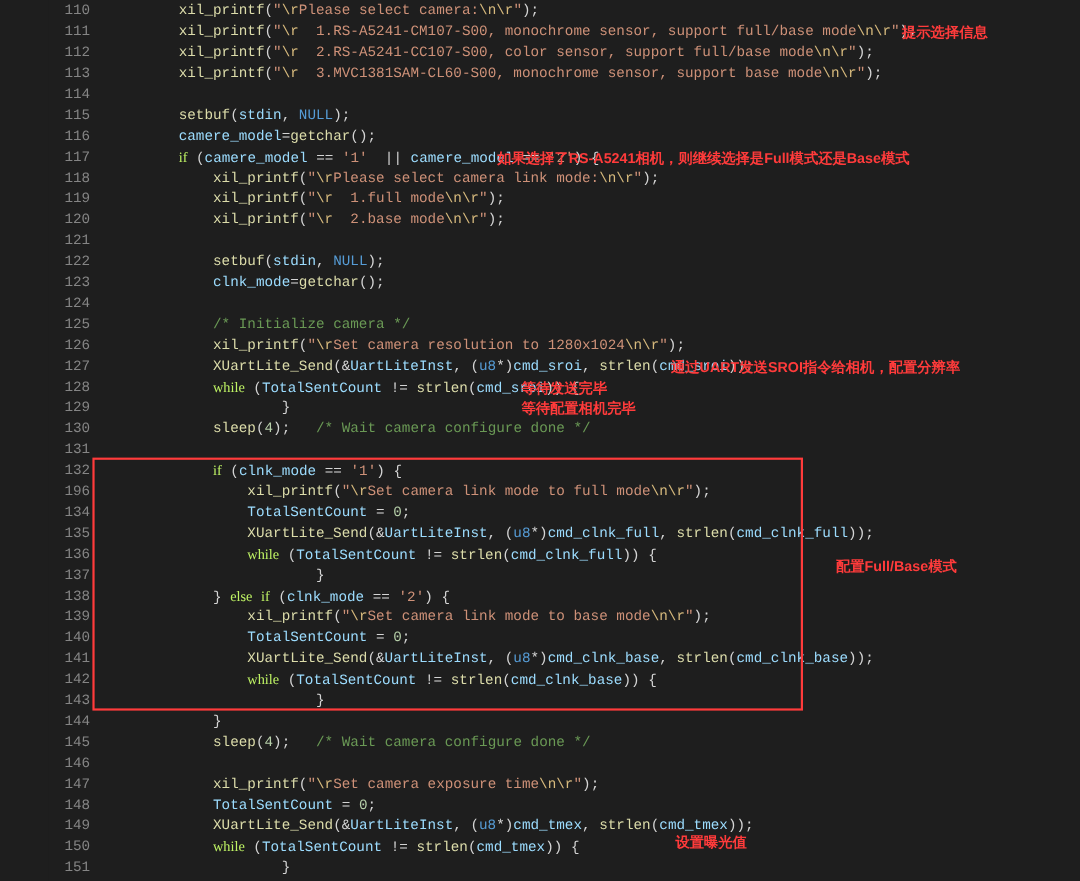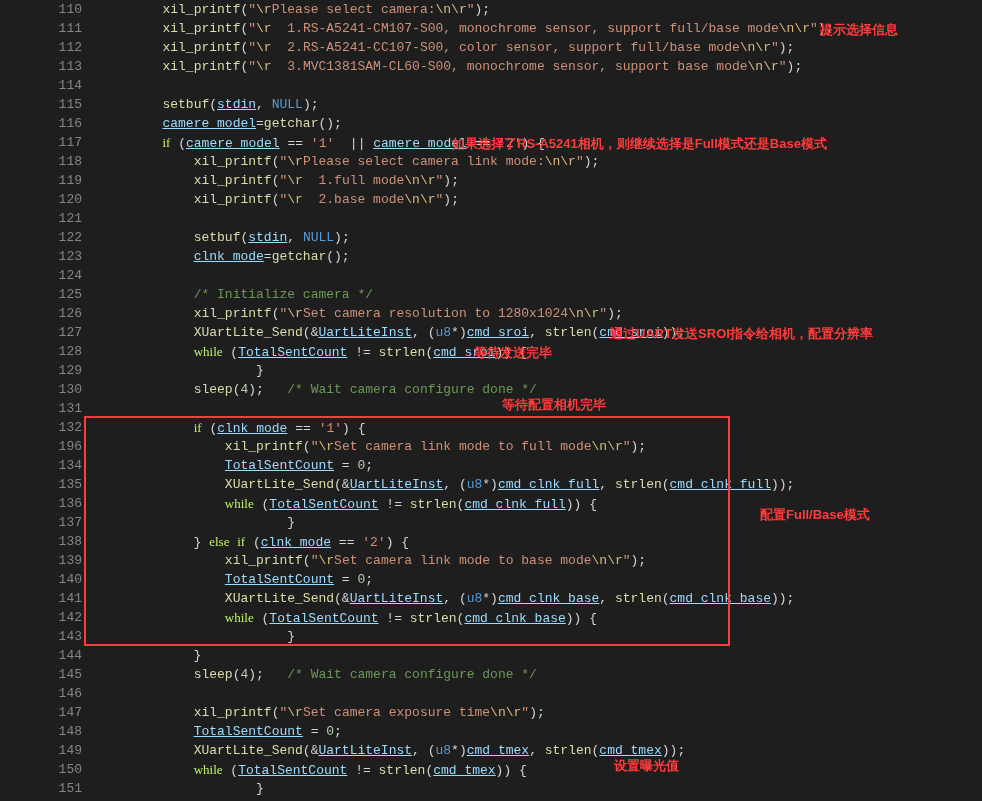--- a/index.html
+++ b/index.html
@@ -36,21 +36,21 @@
     position: relative;
   }
   .code .line { height: 19px; }
 
   .tok-fn { color: #dcdcaa; }
   .tok-str { color: #ce9178; }
   .tok-esc { color: #d7ba7d; }
   .tok-ctrl { color: #bef264; font-family: Liberation Serif, serif; }
   .tok-type { color: #569cd6; }
   .tok-const { color: #569cd6; }
-  .tok-var { color: #9cdcfe; text-decoration: underline; }
+  .tok-var { color: #9cdcfe; }
   .tok-num { color: #b5cea8; }
   .tok-op { color: #d4d4d4; }
   .tok-punc { color: #d4d4d4; }
   .tok-comment { color: #6a9955; }
 
   .annotation {
     position: absolute;
     color: #ff3b3b;
     font-weight: 700;
     font-family: "Microsoft YaHei", SimHei, sans-serif;
@@ -112,17 +112,17 @@
       <div class="ln">150</div>
       <div class="ln">151</div>
     </div>
   <div class="code" id="code"><div class="line"><span class="tok-punc">        </span><span class="tok-fn">xil_printf</span><span class="tok-punc">(</span><span class="tok-str">"</span><span class="tok-esc">\r</span><span class="tok-str">Please select camera:</span><span class="tok-esc">\n\r</span><span class="tok-str">"</span><span class="tok-punc">);</span></div><div class="line"><span class="tok-punc">        </span><span class="tok-fn">xil_printf</span><span class="tok-punc">(</span><span class="tok-str">"</span><span class="tok-esc">\r</span><span class="tok-str">  1.RS-A5241-CM107-S00, monochrome sensor, support full/base mode</span><span class="tok-esc">\n\r</span><span class="tok-str">"</span><span class="tok-punc">);</span></div><div class="line"><span class="tok-punc">        </span><span class="tok-fn">xil_printf</span><span class="tok-punc">(</span><span class="tok-str">"</span><span class="tok-esc">\r</span><span class="tok-str">  2.RS-A5241-CC107-S00, color sensor, support full/base mode</span><span class="tok-esc">\n\r</span><span class="tok-str">"</span><span class="tok-punc">);</span></div><div class="line"><span class="tok-punc">        </span><span class="tok-fn">xil_printf</span><span class="tok-punc">(</span><span class="tok-str">"</span><span class="tok-esc">\r</span><span class="tok-str">  3.MVC1381SAM-CL60-S00, monochrome sensor, support base mode</span><span class="tok-esc">\n\r</span><span class="tok-str">"</span><span class="tok-punc">);</span></div><div class="line"><span class="tok-punc"></span></div><div class="line"><span class="tok-punc">        </span><span class="tok-fn">setbuf</span><span class="tok-punc">(</span><span class="tok-var">stdin</span><span class="tok-punc">, </span><span class="tok-const">NULL</span><span class="tok-punc">);</span></div><div class="line"><span class="tok-punc">        </span><span class="tok-var">camere_model</span><span class="tok-op">=</span><span class="tok-fn">getchar</span><span class="tok-punc">();</span></div><div class="line"><span class="tok-punc">        </span><span class="tok-ctrl">if</span><span class="tok-punc"> (</span><span class="tok-var">camere_model</span><span class="tok-op"> == </span><span class="tok-str">'1'</span><span class="tok-op">  || </span><span class="tok-var">camere_model</span><span class="tok-op"> == </span><span class="tok-str">'2'</span><span class="tok-punc">) {</span></div><div class="line"><span class="tok-punc">            </span><span class="tok-fn">xil_printf</span><span class="tok-punc">(</span><span class="tok-str">"</span><span class="tok-esc">\r</span><span class="tok-str">Please select camera link mode:</span><span class="tok-esc">\n\r</span><span class="tok-str">"</span><span class="tok-punc">);</span></div><div class="line"><span class="tok-punc">            </span><span class="tok-fn">xil_printf</span><span class="tok-punc">(</span><span class="tok-str">"</span><span class="tok-esc">\r</span><span class="tok-str">  1.full mode</span><span class="tok-esc">\n\r</span><span class="tok-str">"</span><span class="tok-punc">);</span></div><div class="line"><span class="tok-punc">            </span><span class="tok-fn">xil_printf</span><span class="tok-punc">(</span><span class="tok-str">"</span><span class="tok-esc">\r</span><span class="tok-str">  2.base mode</span><span class="tok-esc">\n\r</span><span class="tok-str">"</span><span class="tok-punc">);</span></div><div class="line"><span class="tok-punc"></span></div><div class="line"><span class="tok-punc">            </span><span class="tok-fn">setbuf</span><span class="tok-punc">(</span><span class="tok-var">stdin</span><span class="tok-punc">, </span><span class="tok-const">NULL</span><span class="tok-punc">);</span></div><div class="line"><span class="tok-punc">            </span><span class="tok-var">clnk_mode</span><span class="tok-op">=</span><span class="tok-fn">getchar</span><span class="tok-punc">();</span></div><div class="line"><span class="tok-punc"></span></div><div class="line"><span class="tok-punc">            </span><span class="tok-comment">/* Initialize camera */</span></div><div class="line"><span class="tok-punc">            </span><span class="tok-fn">xil_printf</span><span class="tok-punc">(</span><span class="tok-str">"</span><span class="tok-esc">\r</span><span class="tok-str">Set camera resolution to 1280x1024</span><span class="tok-esc">\n\r</span><span class="tok-str">"</span><span class="tok-punc">);</span></div><div class="line"><span class="tok-punc">            </span><span class="tok-fn">XUartLite_Send</span><span class="tok-punc">(&amp;</span><span class="tok-var">UartLiteInst</span><span class="tok-punc">, (</span><span class="tok-type">u8</span><span class="tok-punc">*)</span><span class="tok-var">cmd_sroi</span><span class="tok-punc">, </span><span class="tok-fn">strlen</span><span class="tok-punc">(</span><span class="tok-var">cmd_sroi</span><span class="tok-punc">));</span></div><div class="line"><span class="tok-punc">            </span><span class="tok-ctrl">while</span><span class="tok-punc"> (</span><span class="tok-var">TotalSentCount</span><span class="tok-op"> != </span><span class="tok-fn">strlen</span><span class="tok-punc">(</span><span class="tok-var">cmd_sroi</span><span class="tok-punc">)) {</span></div><div class="line"><span class="tok-punc">                    }</span></div><div class="line"><span class="tok-punc">            </span><span class="tok-fn">sleep</span><span class="tok-punc">(</span><span class="tok-num">4</span><span class="tok-punc">);   </span><span class="tok-comment">/* Wait camera configure done */</span></div><div class="line"><span class="tok-punc"></span></div><div class="line"><span class="tok-punc">            </span><span class="tok-ctrl">if</span><span class="tok-punc"> (</span><span class="tok-var">clnk_mode</span><span class="tok-op"> == </span><span class="tok-str">'1'</span><span class="tok-punc">) {</span></div><div class="line"><span class="tok-punc">                </span><span class="tok-fn">xil_printf</span><span class="tok-punc">(</span><span class="tok-str">"</span><span class="tok-esc">\r</span><span class="tok-str">Set camera link mode to full mode</span><span class="tok-esc">\n\r</span><span class="tok-str">"</span><span class="tok-punc">);</span></div><div class="line"><span class="tok-punc">                </span><span class="tok-var">TotalSentCount</span><span class="tok-op"> = </span><span class="tok-num">0</span><span class="tok-punc">;</span></div><div class="line"><span class="tok-punc">                </span><span class="tok-fn">XUartLite_Send</span><span class="tok-punc">(&amp;</span><span class="tok-var">UartLiteInst</span><span class="tok-punc">, (</span><span class="tok-type">u8</span><span class="tok-punc">*)</span><span class="tok-var">cmd_clnk_full</span><span class="tok-punc">, </span><span class="tok-fn">strlen</span><span class="tok-punc">(</span><span class="tok-var">cmd_clnk_full</span><span class="tok-punc">));</span></div><div class="line"><span class="tok-punc">                </span><span class="tok-ctrl">while</span><span class="tok-punc"> (</span><span class="tok-var">TotalSentCount</span><span class="tok-op"> != </span><span class="tok-fn">strlen</span><span class="tok-punc">(</span><span class="tok-var">cmd_clnk_full</span><span class="tok-punc">)) {</span></div><div class="line"><span class="tok-punc">                        }</span></div><div class="line"><span class="tok-punc">            } </span><span class="tok-ctrl">else</span><span class="tok-punc"> </span><span class="tok-ctrl">if</span><span class="tok-punc"> (</span><span class="tok-var">clnk_mode</span><span class="tok-op"> == </span><span class="tok-str">'2'</span><span class="tok-punc">) {</span></div><div class="line"><span class="tok-punc">                </span><span class="tok-fn">xil_printf</span><span class="tok-punc">(</span><span class="tok-str">"</span><span class="tok-esc">\r</span><span class="tok-str">Set camera link mode to base mode</span><span class="tok-esc">\n\r</span><span class="tok-str">"</span><span class="tok-punc">);</span></div><div class="line"><span class="tok-punc">                </span><span class="tok-var">TotalSentCount</span><span class="tok-op"> = </span><span class="tok-num">0</span><span class="tok-punc">;</span></div><div class="line"><span class="tok-punc">                </span><span class="tok-fn">XUartLite_Send</span><span class="tok-punc">(&amp;</span><span class="tok-var">UartLiteInst</span><span class="tok-punc">, (</span><span class="tok-type">u8</span><span class="tok-punc">*)</span><span class="tok-var">cmd_clnk_base</span><span class="tok-punc">, </span><span class="tok-fn">strlen</span><span class="tok-punc">(</span><span class="tok-var">cmd_clnk_base</span><span class="tok-punc">));</span></div><div class="line"><span class="tok-punc">                </span><span class="tok-ctrl">while</span><span class="tok-punc"> (</span><span class="tok-var">TotalSentCount</span><span class="tok-op"> != </span><span class="tok-fn">strlen</span><span class="tok-punc">(</span><span class="tok-var">cmd_clnk_base</span><span class="tok-punc">)) {</span></div><div class="line"><span class="tok-punc">                        }</span></div><div class="line"><span class="tok-punc">            }</span></div><div class="line"><span class="tok-punc">            </span><span class="tok-fn">sleep</span><span class="tok-punc">(</span><span class="tok-num">4</span><span class="tok-punc">);   </span><span class="tok-comment">/* Wait camera configure done */</span></div><div class="line"><span class="tok-punc"></span></div><div class="line"><span class="tok-punc">            </span><span class="tok-fn">xil_printf</span><span class="tok-punc">(</span><span class="tok-str">"</span><span class="tok-esc">\r</span><span class="tok-str">Set camera exposure time</span><span class="tok-esc">\n\r</span><span class="tok-str">"</span><span class="tok-punc">);</span></div><div class="line"><span class="tok-punc">            </span><span class="tok-var">TotalSentCount</span><span class="tok-op"> = </span><span class="tok-num">0</span><span class="tok-punc">;</span></div><div class="line"><span class="tok-punc">            </span><span class="tok-fn">XUartLite_Send</span><span class="tok-punc">(&amp;</span><span class="tok-var">UartLiteInst</span><span class="tok-punc">, (</span><span class="tok-type">u8</span><span class="tok-punc">*)</span><span class="tok-var">cmd_tmex</span><span class="tok-punc">, </span><span class="tok-fn">strlen</span><span class="tok-punc">(</span><span class="tok-var">cmd_tmex</span><span class="tok-punc">));</span></div><div class="line"><span class="tok-punc">            </span><span class="tok-ctrl">while</span><span class="tok-punc"> (</span><span class="tok-var">TotalSentCount</span><span class="tok-op"> != </span><span class="tok-fn">strlen</span><span class="tok-punc">(</span><span class="tok-var">cmd_tmex</span><span class="tok-punc">)) {</span></div><div class="line"><span class="tok-punc">                    }</span></div></div>
 </div>
 
 <div class="annotation" style="top:20px; left:820px;font-family:Liberation Serif, serif;">提示选择信息</div>
 <div class="annotation" style="top:134px; left:452px;">如果选择了RS-A5241相机，则继续选择是Full模式还是Base模式</div>
 <div class="annotation" style="top:324px; left:610px;">通过UART发送SROI指令给相机，配置分辨率</div>
 <div class="annotation" style="top:343px; left:474px;">等待发送完毕</div>
-<div class="annotation" style="top:395px; left:474px;margin-left:28px;">等待配置相机完毕</div>
+<div class="annotation" style="top:361px; left:474px;">等待配置相机完毕</div>
 <div class="annotation" style="top:505px; left:760px;">配置Full/Base模式</div>
 <div class="annotation" style="top:756px; left:614px;">设置曝光值</div>
 
 <div class="redbox" id="redbox" style="top: 416px; left: 84px; width: 646px; height: 230px;"></div>
 
 </body></html>

